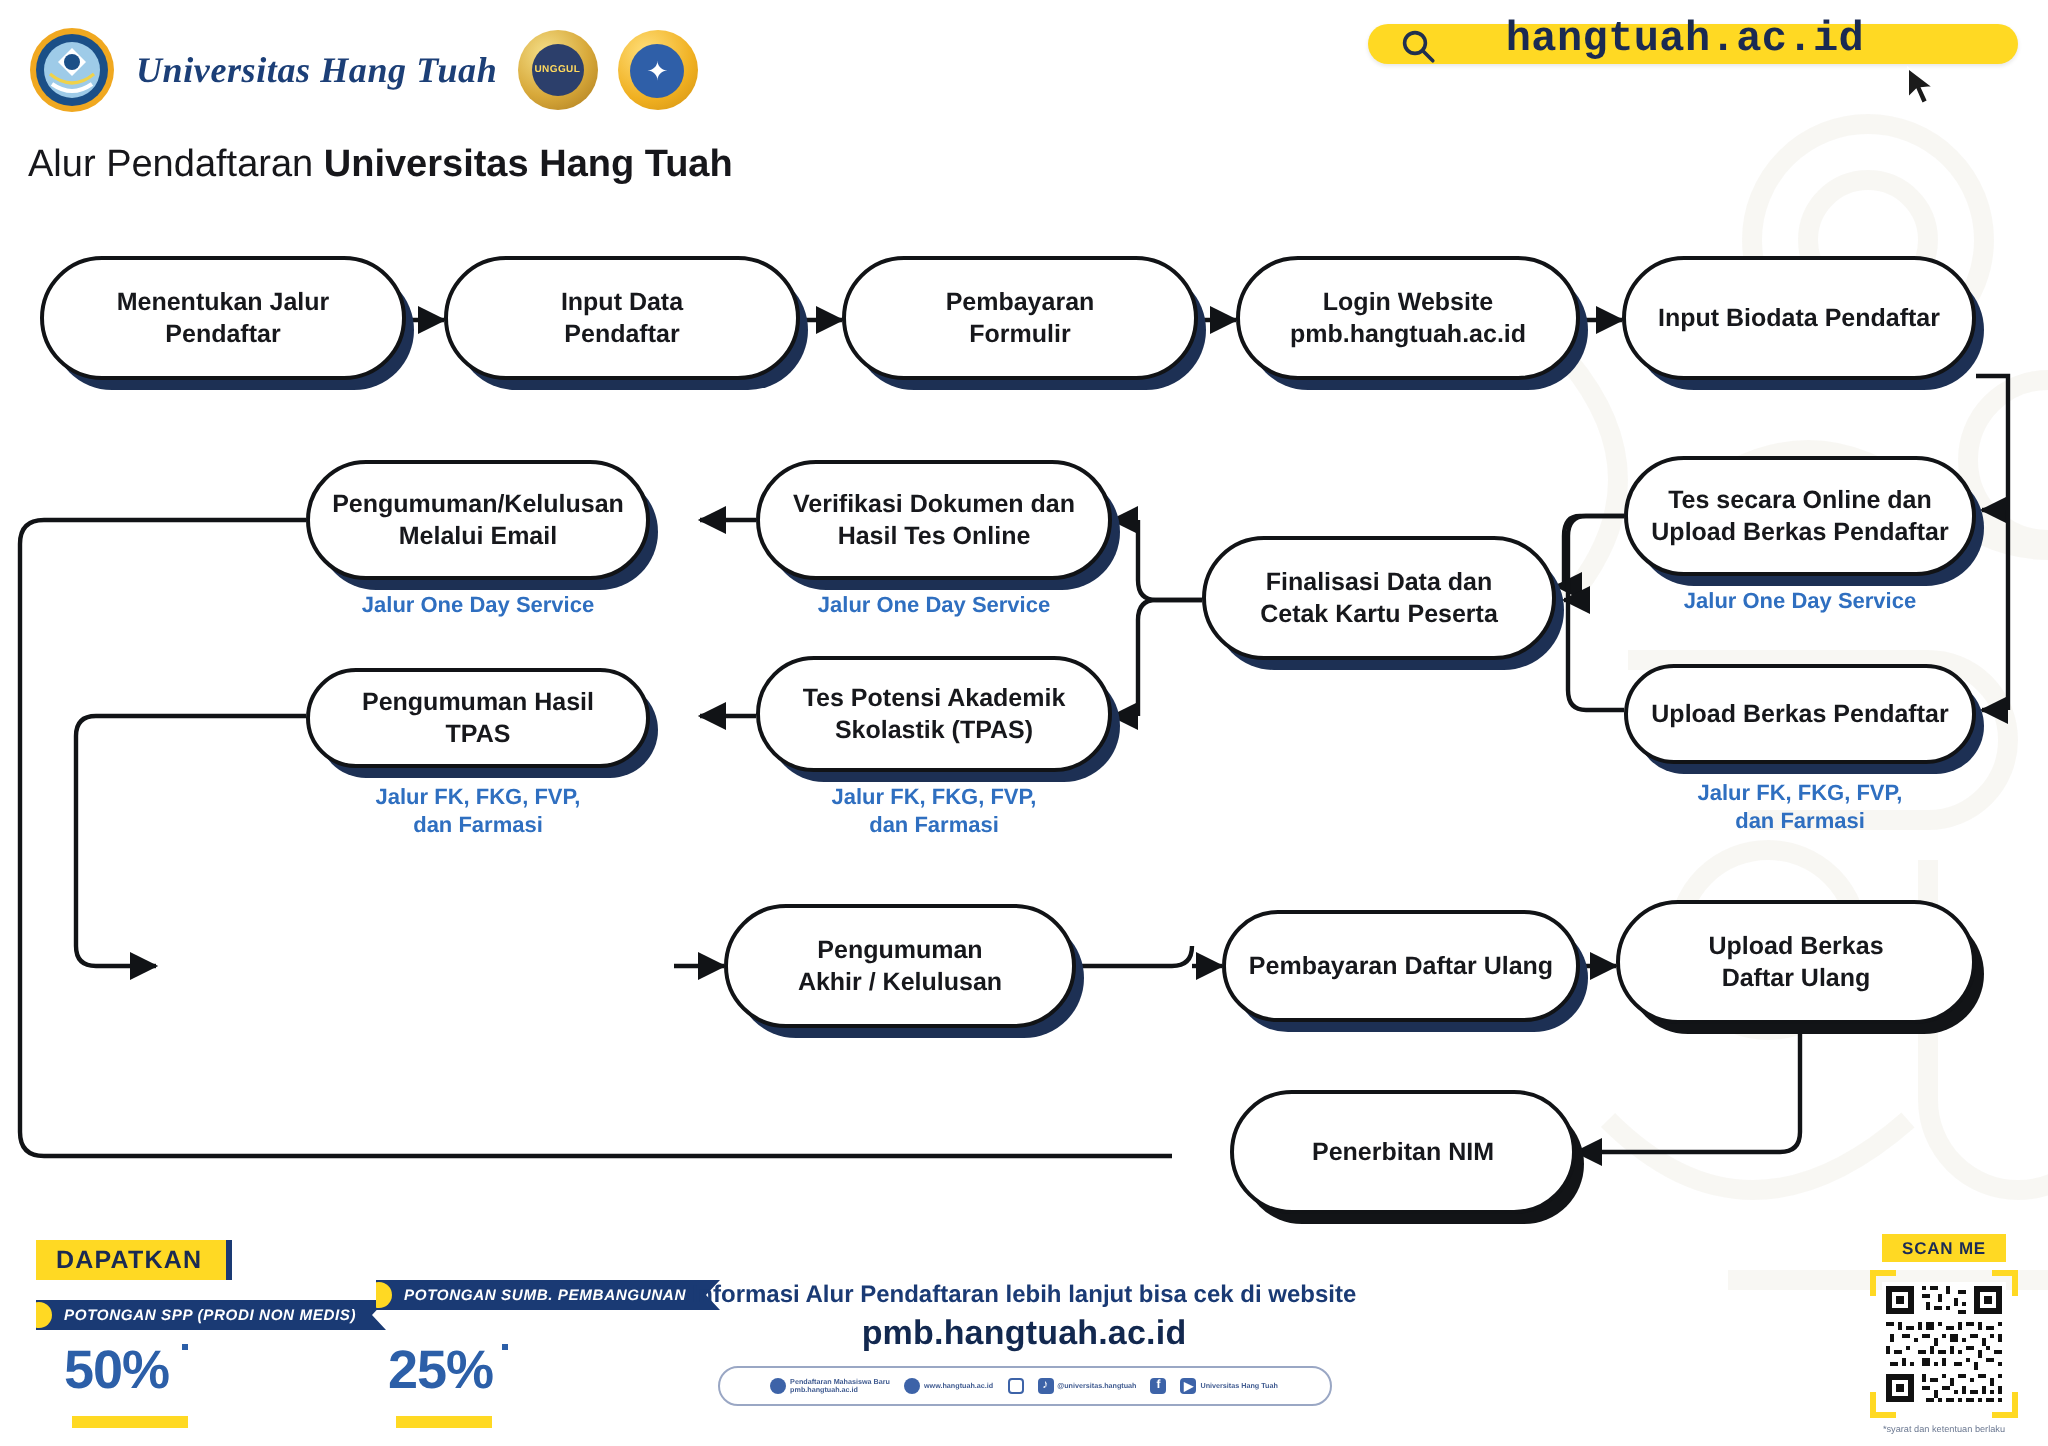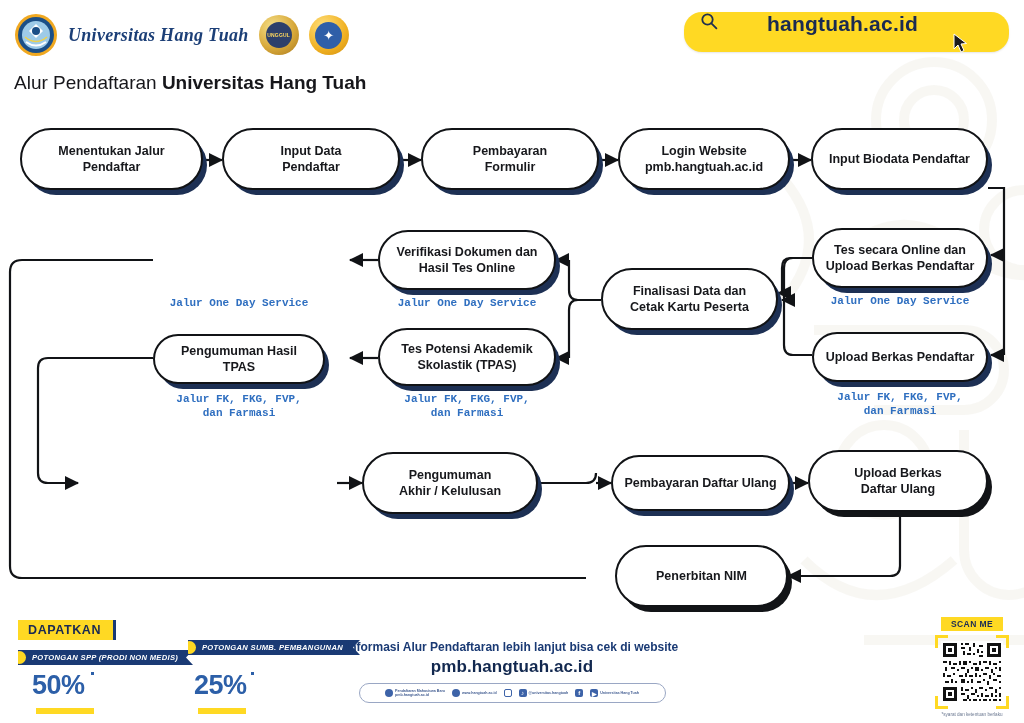--- a/index.html
+++ b/index.html
@@ -35,23 +35,23 @@
                 background: radial-gradient(circle at 35% 28%, #ffdf7a 0%, #f0b021 60%, #d08f10 100%);
                 display:flex;align-items:center;justify-content:center; }
   .badge-blue .inner { width: 27px; height: 27px; border-radius: 50%; background:#2f5fa8;
                        display:flex;align-items:center;justify-content:center;color:#fff;font-size:13px;}
 
   .page-title { position: absolute; left: 14px; top: 72px; font-size: 19px; font-weight: normal; color:#17171b;}
   .page-title b { font-weight: bold; }
 
   
   .searchbar {
-    position: absolute; left: 684px; top: 12px; width: 325px; height: 40px;
-    background: #ffd923; border-radius: 18px; display: flex; align-items: flex-start;
-    padding: 0 16px; box-shadow: 0 1px 2px rgba(0,0,0,.10);
+    position: absolute; left: 684px; top: 12px; width: 325px; height: 20px;
+    background: #ffd923; border-radius: 18px; display: flex; align-items: flex-end;
+    padding: 0 16px; box-shadow: 0 1px 2px rgba(0,0,0,.10); font-family: Liberation Mono, monospace;
   }
   .searchbar .mag { width: 18px; height: 18px; flex: none; }
   .searchbar .q {
     flex: 1; text-align: center; font-size: 21px; font-weight: bold;
     color: #1a2a52; letter-spacing: .2px; padding-right: 26px;
   }
   .cursor { position: absolute; left: 953px; top: 33px; width: 16px; height: 20px; }
 
   
   #flow { position: absolute; left: 0; top: 100px; width: 921px; height: 510px; }
@@ -67,21 +67,20 @@
     text-align: center;
     font-size: 12.5px; font-weight: bold; line-height: 1.28;
     color: #17181c; padding: 4px 10px;
   }
   .node.dark-shadow { box-shadow: 5px 6px 0 -1px #121417; }
   .node .lines { white-space: pre-line; }
   .tag {
     position: absolute; text-align: center;
     font-size: 11px; font-weight: bold; color: #2f6fc0; line-height: 1.3;
     white-space: pre-line;
-    font-family: Liberation Mono, monospace;
   }
 
   
   .promo { position: absolute; left: 18px; top: 620px; width: 350px; height: 100px; }
   .dapatkan {
     position: absolute; left: 0; top: 0; background: #ffd923; color: #1a2a52;
     font-size: 12.5px; font-weight: bold; letter-spacing: .6px;
     padding: 3px 12px 3px 10px; border-right: 3px solid #1a3a74;
   }
   .ribbon {
@@ -298,20 +297,24 @@
       <span class="lines">Finalisasi Data dan
 Cetak Kartu Peserta</span>
     </div>
 
     <div class="node" style="left:378px; top:130px; width:178px; height:60px;">
       <span class="lines">Verifikasi Dokumen dan
 Hasil Tes Online</span>
     </div>
     <div class="tag" style="left:378px; top:196px; width:178px;">Jalur One Day Service</div>
 
+    <div class="node" style="left:153px; top:130px; width:172px; height:60px;">
+      <span class="lines">Pengumuman/Kelulusan
+Melalui Email</span>
+    </div>
     <div class="tag" style="left:153px; top:196px; width:172px;">Jalur One Day Service</div>
 
     <div class="node" style="left:378px; top:228px; width:178px; height:58px;">
       <span class="lines">Tes Potensi Akademik
 Skolastik (TPAS)</span>
     </div>
     <div class="tag" style="left:378px; top:292px; width:178px;">Jalur FK, FKG, FVP,
 dan Farmasi</div>
 
     <div class="node" style="left:153px; top:234px; width:172px; height:50px;">

